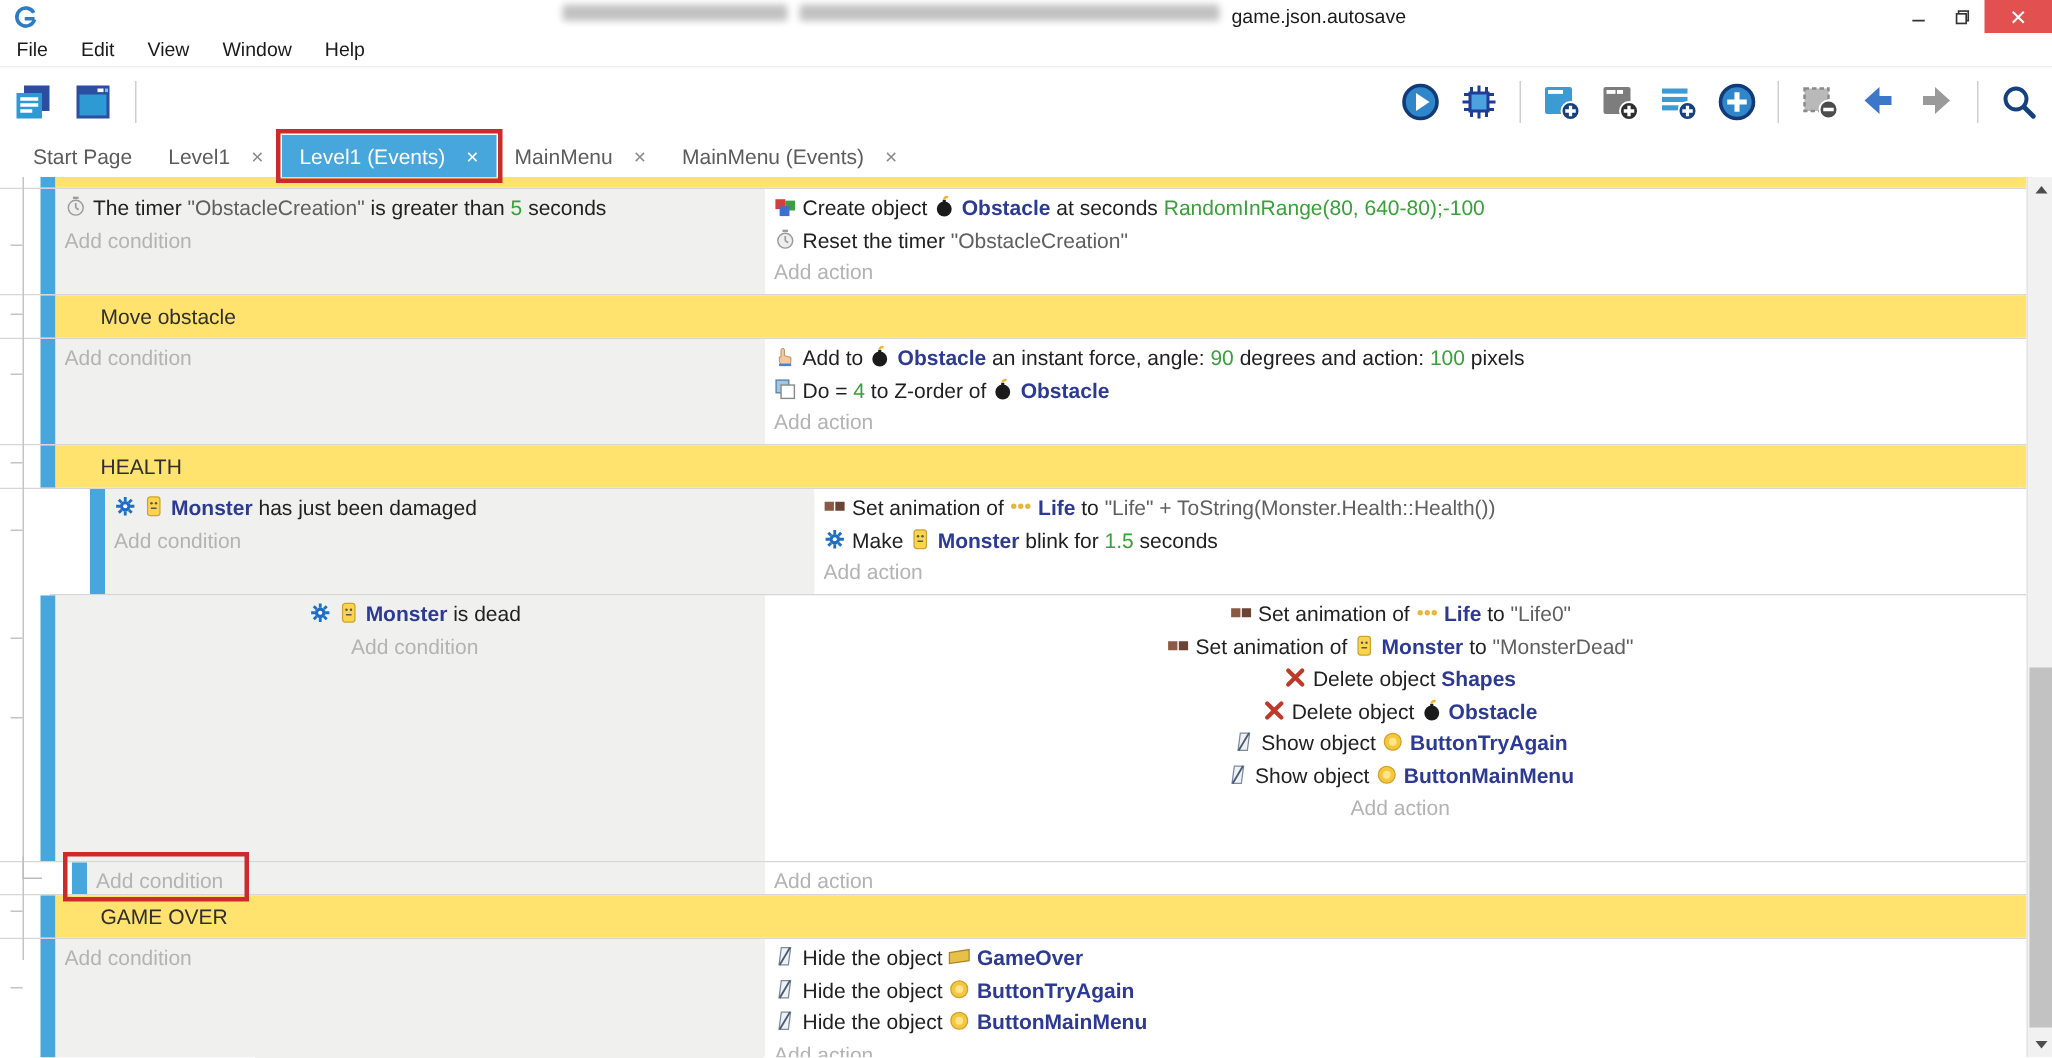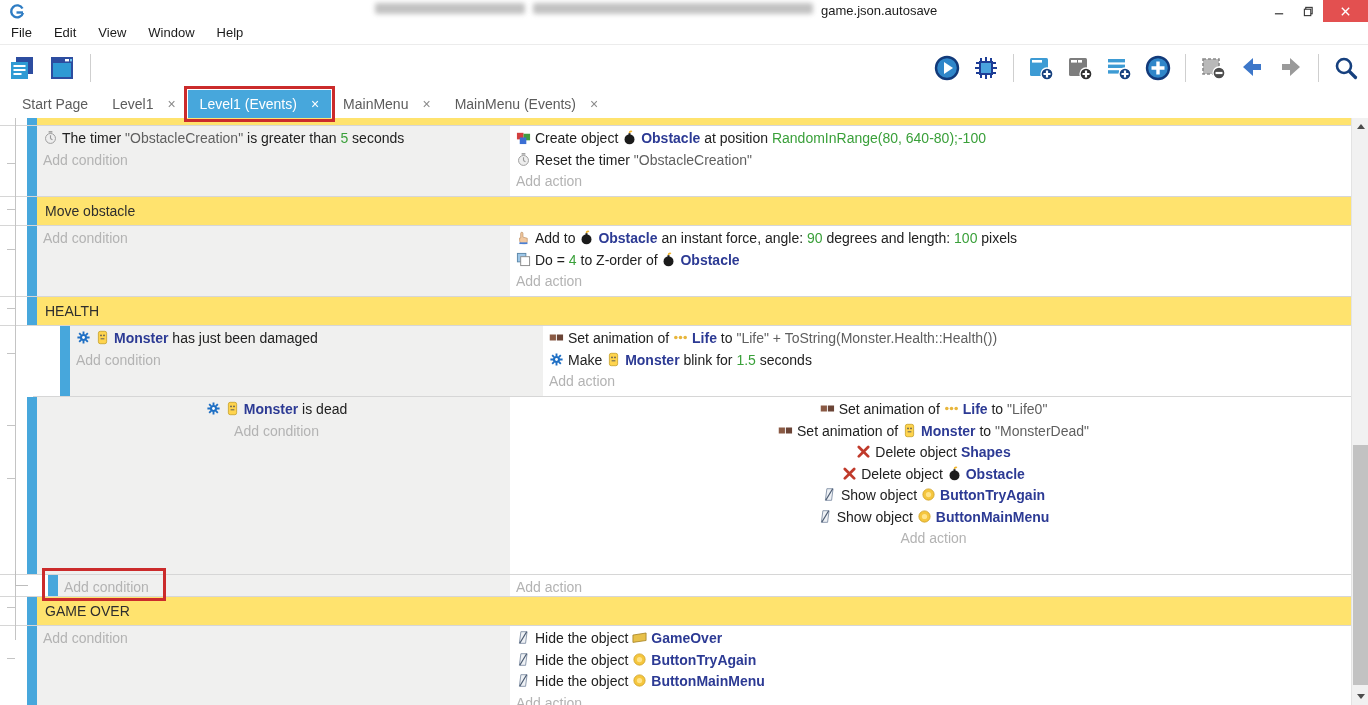--- a/index.html
+++ b/index.html
@@ -37,21 +37,21 @@
   
   .events{position:absolute;left:0;top:118px;width:100%;height:587px;background:#fff;overflow:hidden;}
   .rows{position:absolute;left:0;top:0;right:17px;}
   .row{display:flex;box-sizing:border-box;border-bottom:1px solid #d6d6d6;}
   .gutter{width:27px;flex:0 0 27px;background:#fff;}
   .subevent .gutter{width:48px;flex:0 0 48px;}
   .bluebar{width:10px;flex:0 0 10px;background:#47a7dc;}
   .cond{width:473px;flex:0 0 473px;background:#f0f0ef;padding:2px 0 0 6px;box-sizing:border-box;overflow:hidden;}
   .subevent .cond{width:452px;flex:0 0 452px;}
   .act{flex:1 1 auto;background:#ffffff;padding:2px 0 0 6px;box-sizing:border-box;overflow:hidden;}
-  .comment-body{flex:1 1 auto;background:#ffe36e;font-size:14px;color:#2e2e2e;line-height:29px;padding-left:8px;white-space:nowrap;overflow:hidden;}
+  .comment-body{flex:1 1 auto;background:#ffe36e;font-size:14px;color:#2e2e2e;line-height:29px;padding-left:30px;white-space:nowrap;overflow:hidden;}
   .line{font-size:14px;line-height:21.5px;height:21.5px;white-space:nowrap;overflow:hidden;}
   .line-placeholder{color:#b3b3b3;}
   .seg-plain{color:#212121;}
   .seg-object{color:#2c3a94;font-weight:bold;}
   .seg-value{color:#3aa03a;}
   .seg-string{color:#5f5f5f;}
   .icon{display:inline-block;width:15px;height:15px;vertical-align:-2px;margin-right:4px;}
   .icon svg{width:15px;height:15px;}
   
   .treelines{position:absolute;left:0;top:0;width:27px;height:100%;pointer-events:none;}
@@ -250,21 +250,21 @@
         </div>
         <div class="act">
           <div class="line"><span class="icon"><svg viewBox="0 0 16 16">
                 <rect x="1" y="3" width="7" height="7" fill="#d33e3e"></rect>
                 <rect x="8" y="4" width="7" height="7" fill="#3f9c3f"></rect>
                 <rect x="4" y="8" width="7" height="7" fill="#3b6fd4"></rect>
               </svg></span><span class="seg-plain">Create object </span><span class="icon"><svg viewBox="0 0 16 16">
                 <circle cx="8" cy="10" r="5.3" fill="#1b1b1b"></circle>
                 <rect x="6.9" y="3.4" width="2.2" height="2.6" fill="#1b1b1b"></rect>
                 <path d="M8 3.2C8 1.6 9.6 1 10.6 1.8" stroke="#f0b429" stroke-width="1.7" fill="none"></path>
-              </svg></span><span class="seg-object">Obstacle</span><span class="seg-plain"> at position </span><span class="seg-value">RandomInRange(80, 640-80);-100</span></div>
+              </svg></span><span class="seg-object">Obstacle</span><span class="seg-plain"> at seconds </span><span class="seg-value">RandomInRange(80, 640-80);-100</span></div>
           <div class="line"><span class="icon"><svg viewBox="0 0 16 16">
                 <rect x="6" y="1.2" width="4" height="1.6" fill="#9a9a9a"></rect>
                 <circle cx="8" cy="9" r="5.3" fill="#eee" stroke="#9a9a9a"></circle>
                 <path d="M8 9V5.6M8 9l2.1 1.5" stroke="#9a9a9a" stroke-width="1.2" fill="none"></path>
               </svg></span><span class="seg-plain">Reset the timer </span><span class="seg-string">"ObstacleCreation"</span></div>
           <div class="line line-placeholder">Add action</div>
         </div>
       </div>
       <div class="row comment-row" style="height: 29px;">
         <div class="gutter"></div>
@@ -278,21 +278,21 @@
           <div class="line line-placeholder">Add condition</div>
         </div>
         <div class="act">
           <div class="line"><span class="icon"><svg viewBox="0 0 16 16">
                 <path d="M5 8.5V3.6a1.2 1.2 0 0 1 2.4 0v4l4.6 1.2v3.2c0 1.6-1.1 2.6-2.7 2.6H7.4c-2 0-3.6-1.6-3.6-3.6V8.5z" fill="#f2c9a0" stroke="#b98b5e" stroke-width="0.7"></path>
                 <rect x="3.6" y="13.2" width="8.6" height="1.8" fill="#4a7fd4"></rect>
               </svg></span><span class="seg-plain">Add to </span><span class="icon"><svg viewBox="0 0 16 16">
                 <circle cx="8" cy="10" r="5.3" fill="#1b1b1b"></circle>
                 <rect x="6.9" y="3.4" width="2.2" height="2.6" fill="#1b1b1b"></rect>
                 <path d="M8 3.2C8 1.6 9.6 1 10.6 1.8" stroke="#f0b429" stroke-width="1.7" fill="none"></path>
-              </svg></span><span class="seg-object">Obstacle</span><span class="seg-plain"> an instant force, angle: </span><span class="seg-value">90</span><span class="seg-plain"> degrees and length: </span><span class="seg-value">100</span><span class="seg-plain"> pixels</span></div>
+              </svg></span><span class="seg-object">Obstacle</span><span class="seg-plain"> an instant force, angle: </span><span class="seg-value">90</span><span class="seg-plain"> degrees and action: </span><span class="seg-value">100</span><span class="seg-plain"> pixels</span></div>
           <div class="line"><span class="icon"><svg viewBox="0 0 16 16">
                 <rect x="1.5" y="1.5" width="9" height="9" fill="#9ec7e8" stroke="#5b87a8"></rect>
                 <rect x="5" y="5" width="9.5" height="9.5" fill="#fff" stroke="#8a8a8a"></rect>
               </svg></span><span class="seg-plain">Do = </span><span class="seg-value">4</span><span class="seg-plain"> to Z-order of </span><span class="icon"><svg viewBox="0 0 16 16">
                 <circle cx="8" cy="10" r="5.3" fill="#1b1b1b"></circle>
                 <rect x="6.9" y="3.4" width="2.2" height="2.6" fill="#1b1b1b"></rect>
                 <path d="M8 3.2C8 1.6 9.6 1 10.6 1.8" stroke="#f0b429" stroke-width="1.7" fill="none"></path>
               </svg></span><span class="seg-object">Obstacle</span></div>
           <div class="line line-placeholder">Add action</div>
         </div>

